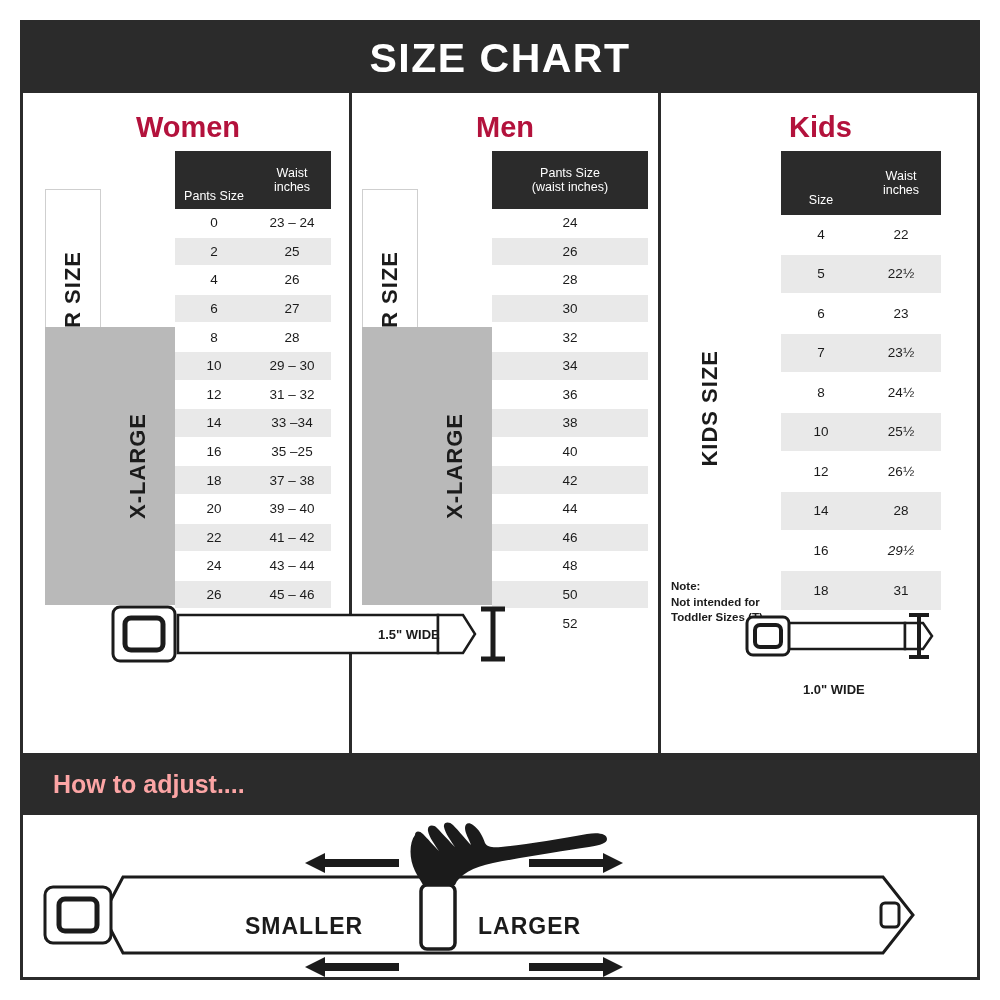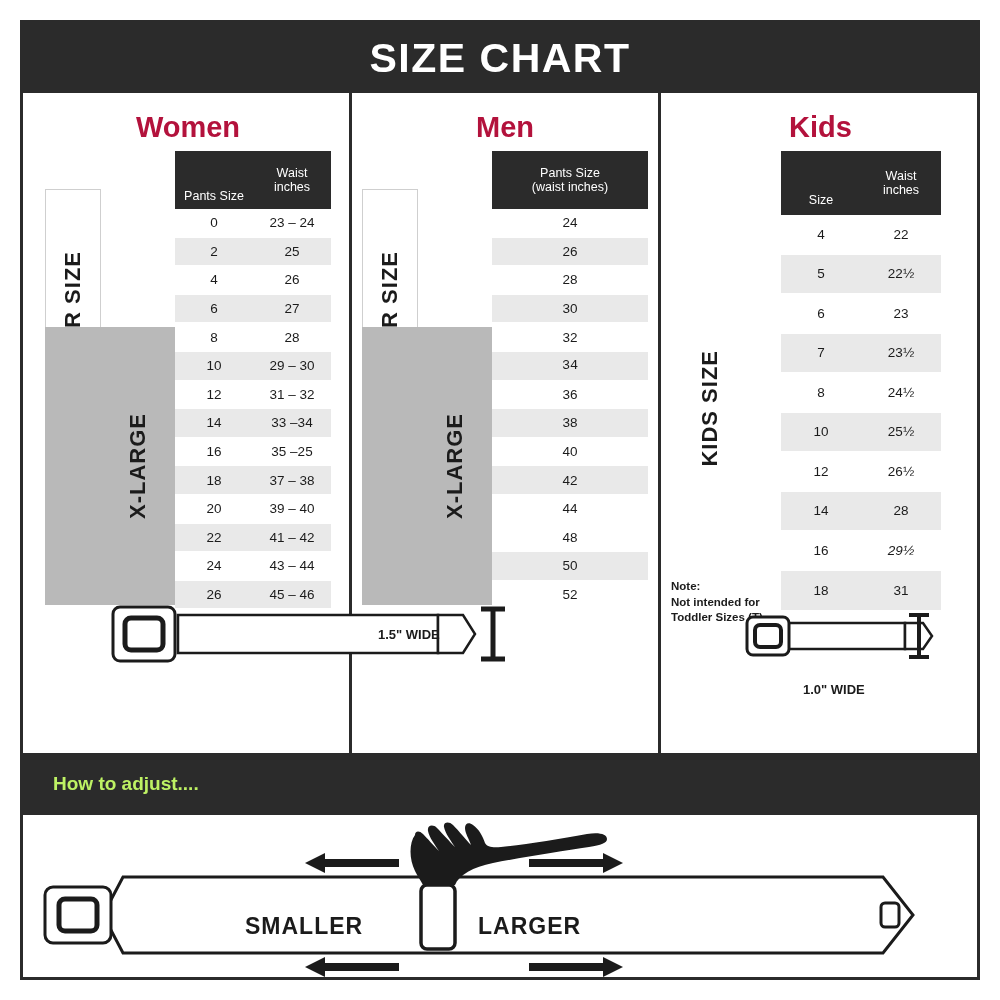--- a/index.html
+++ b/index.html
@@ -137,22 +137,22 @@
     position: absolute;
     left: 0;
     top: 730px;
     width: 100%;
     height: 62px;
     background: #2b2b2b;
     display: flex;
     align-items: center;
   }
   .howto-bar .howto-text {
-    color: #bef264;
-    font-size: 19px;
+    color: #fca5a5;
+    font-size: 25px;
     font-weight: bold;
     margin-left: 30px;
   }
   .howto-area {
     position: absolute;
     left: 0;
     top: 792px;
     width: 100%;
     height: 162px;
     background: #ffffff;
@@ -291,36 +291,39 @@
               <div class="row odd">
                 <div class="cell" style="width: 156px; height: 28.6px;">28</div>
               </div>
               <div class="row even">
                 <div class="cell" style="width: 156px; height: 28.6px;">30</div>
               </div>
               <div class="row odd">
                 <div class="cell" style="width: 156px; height: 28.6px;">32</div>
               </div>
               <div class="row even">
-                <div class="cell" style="width: 188px; height: 28.6px; font-family: Liberation Mono, monospace;">34</div>
+                <div class="cell" style="width: 188px; height: 28.6px;">34</div>
               </div>
               <div class="row odd">
                 <div class="cell" style="width: 156px; height: 28.6px;">36</div>
               </div>
               <div class="row even">
                 <div class="cell" style="width: 156px; height: 28.6px;">38</div>
               </div>
               <div class="row odd">
                 <div class="cell" style="width: 156px; height: 28.6px;">40</div>
               </div>
               <div class="row even">
                 <div class="cell" style="width: 156px; height: 28.6px;">42</div>
               </div>
               <div class="row odd">
                 <div class="cell" style="width: 156px; height: 28.6px;">44</div>
+              </div>
+              <div class="row even">
+                <div class="cell" style="width: 156px; height: 28.6px;">46</div>
               </div>
               <div class="row odd">
                 <div class="cell" style="width: 156px; height: 28.6px;">48</div>
               </div>
               <div class="row even">
                 <div class="cell" style="width: 156px; height: 28.6px;">50</div>
               </div>
               <div class="row odd">
                 <div class="cell" style="width: 156px; height: 28.6px;">52</div>
               </div>

